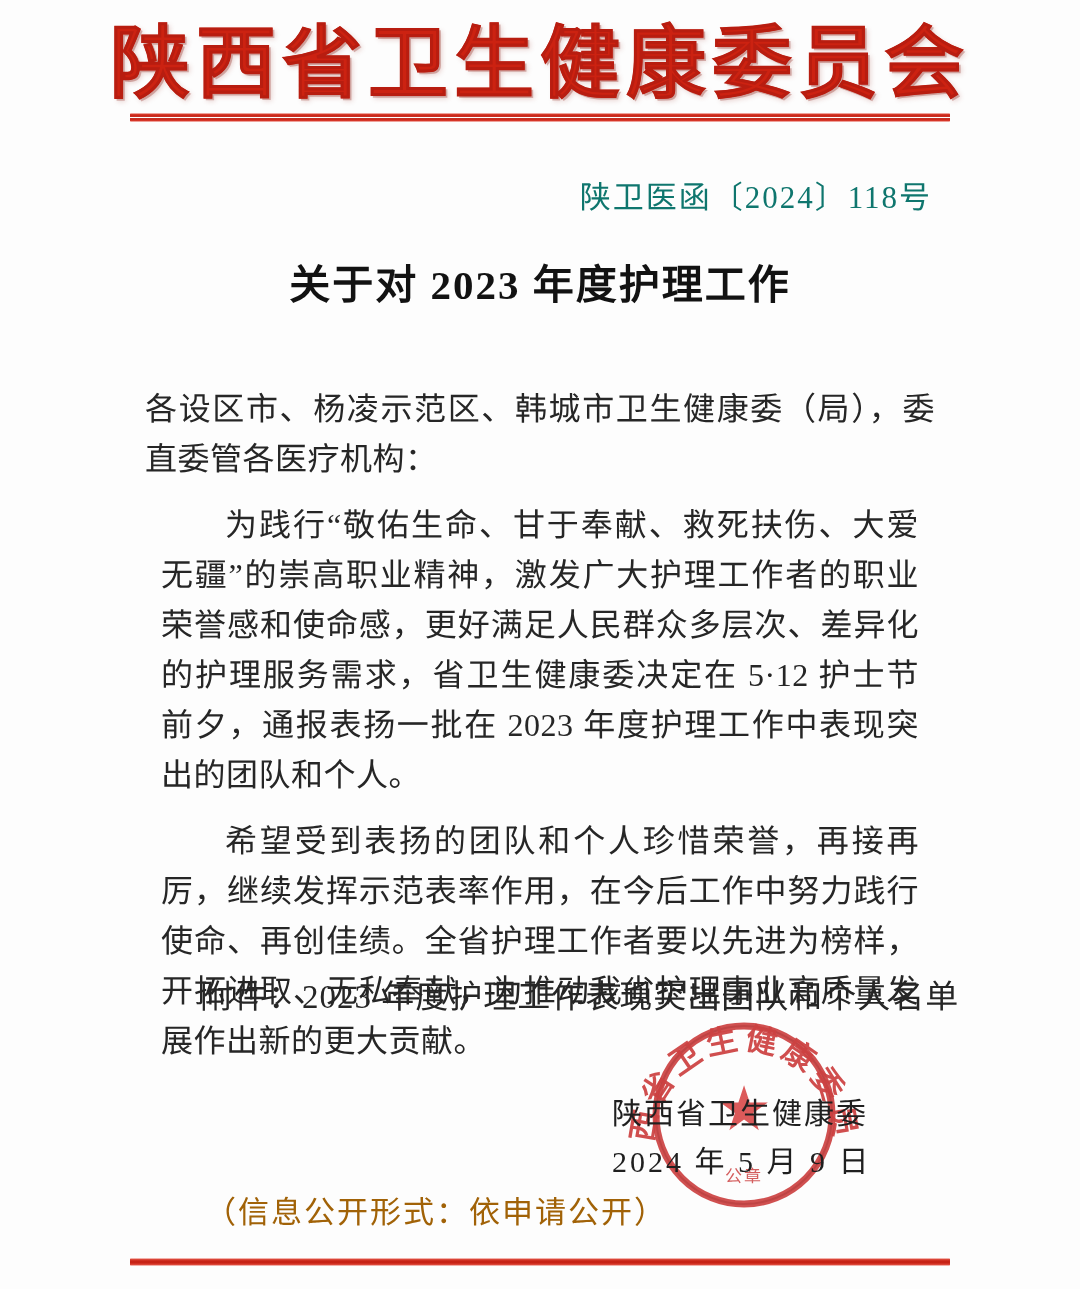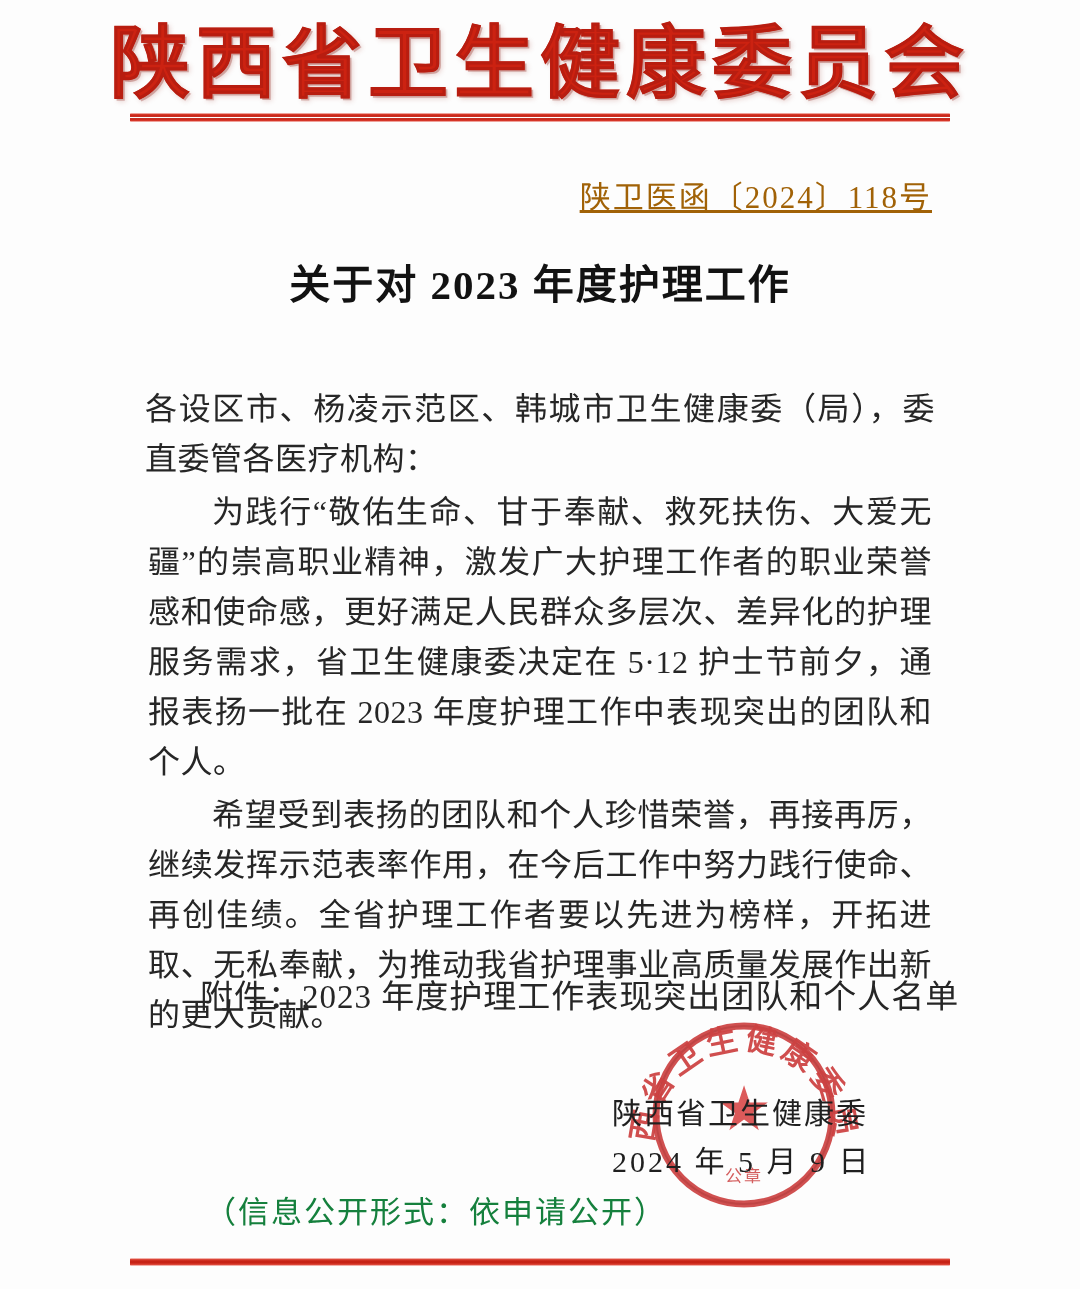--- a/index.html
+++ b/index.html
@@ -69,23 +69,22 @@
 
   
   .doc-number {
     position: absolute;
     top: 176px;
     right: 148px;
     font-family: "Liberation Serif", "DejaVu Serif", serif;
     font-size: 31px;
     line-height: 44px;
     letter-spacing: 2px;
-    color: #a16207;
-    white-space: nowrap;
-    text-decoration: underline;
+    color: #0f766e;
+    white-space: nowrap;
   }
 
   
   .doc-title {
     position: absolute;
     top: 258px;
     left: 0;
     width: 1080px;
     text-align: center;
     font-family: "Liberation Serif", "DejaVu Serif", serif;
@@ -106,21 +105,21 @@
     font-family: "Liberation Serif", "DejaVu Serif", serif;
     font-size: 32px;
     line-height: 50px;
     letter-spacing: 0.5px;
     color: #262626;
     text-align: justify;
     text-justify: inter-ideograph;
   }
   .addressee { margin: 0 0 2px 0; }
   .para {
-    margin: 3px;
+    margin: 16px;
     text-indent: 2em;
   }
   .para + .para { margin-top: 2px; }
 
   
   .attachment {
     position: absolute;
     top: 974px;
     left: 200px;
     font-family: "Liberation Serif", "DejaVu Serif", serif;
@@ -161,21 +160,21 @@
 
   
   .disclosure {
     position: absolute;
     top: 1190px;
     left: 205px;
     font-family: "Liberation Serif", "DejaVu Serif", serif;
     font-size: 31px;
     line-height: 46px;
     letter-spacing: 2px;
-    color: #15803d;
+    color: #a16207;
     white-space: nowrap;
   }
 </style>
 </head>
 <body>
 
 <div id="page">
 
   <div class="masthead">陕西省卫生健康委员会</div>
 

